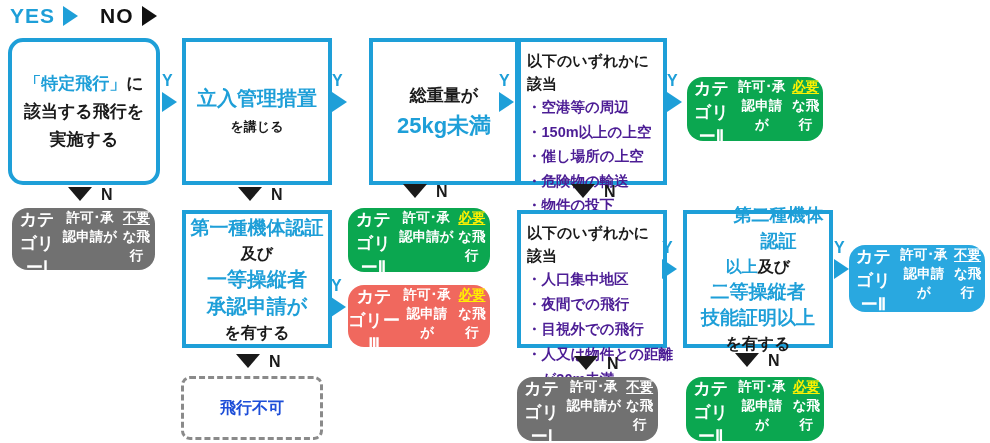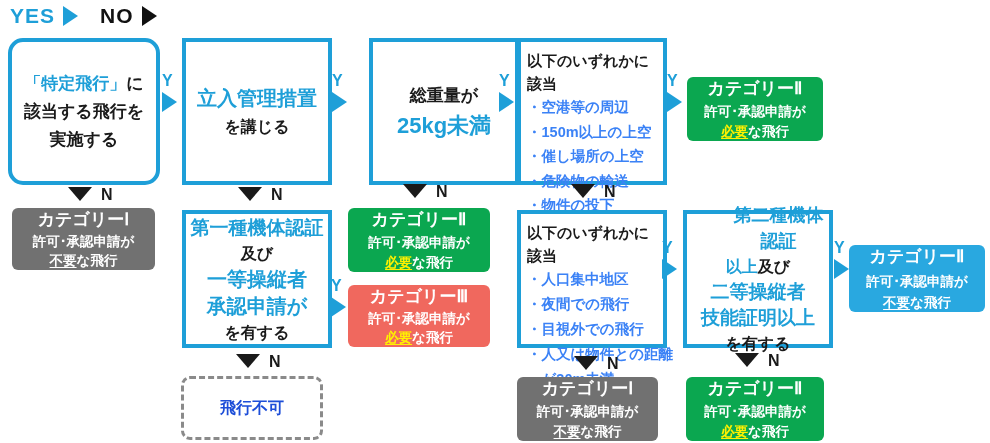--- a/index.html
+++ b/index.html
@@ -19,48 +19,48 @@
   .pbox{
     position:absolute;background:#ffffff;border:4px solid #1E9FD8;box-sizing:border-box;
     display:flex;flex-direction:column;justify-content:center;align-items:center;
     text-align:center;color:#1a1a1a;
   }
   .blue-t{color:#1E9FD8;}
   .black-t{color:#1a1a1a;}
   #b1{left:8px;top:38px;width:152px;height:147px;font-size:17px;line-height:28px;border-radius:15px;}
   #b2{left:182px;top:38px;width:150px;height:147px;}
   #b2 .l1{font-size:20px;line-height:30px;}
-  #b2 .l2{font-size:16px;line-height:28px;}
+  #b2 .l2{font-size:13px;line-height:28px;}
   #b3{left:369px;top:38px;width:150px;height:147px;}
   #b3 .l1{font-size:17px;line-height:28px;}
   #b3 .l2{font-size:22px;line-height:32px;}
   .listbox{align-items:flex-start;justify-content:flex-start;text-align:left;padding:7px 4px 0 6px;}
   .listbox .hdr{font-size:15px;line-height:23px;color:#1a1a1a;}
-  .listbox .item{font-size:14.5px;line-height:24.5px;color:#3b82f6;white-space:nowrap;}
+  .listbox .item{font-size:14.5px;line-height:24.5px;color:#4c1d95;white-space:nowrap;}
   #list1{left:517px;top:38px;width:150px;height:147px;}
   #list2{left:517px;top:210px;width:150px;height:138px;}
   #list2 .item{line-height:25px;}
   #b5{left:182px;top:210px;width:150px;height:138px;}
   #b5 .big{font-size:19px;line-height:27px;}
   #b5 .med{font-size:20px;line-height:27px;}
   #b5 .sm{font-size:16px;line-height:25px;}
   #b7{left:683px;top:210px;width:150px;height:138px;}
   #b7 .big{font-size:18px;line-height:26px;margin-left:41px;}
   #b7 .med{font-size:19px;line-height:26px;}
   #b7 .sm{font-size:16px;line-height:25px;}
   
   #nofly{
     position:absolute;left:181px;top:376px;width:142px;height:64px;box-sizing:border-box;
     background:#ffffff;border:3px dashed #8a8a8a;border-radius:9px;color:#1d4ed8;
     display:flex;align-items:center;justify-content:center;font-size:16px;
   }
   
   .rbox{
-    position:absolute;border-radius:6px;color:#ffffff;text-align:center;box-sizing:border-box;
-    display:flex;flex-direction:column;justify-content:space-between;line-height:20px;
+    position:absolute;border-radius:16px;color:#ffffff;text-align:center;box-sizing:border-box;
+    display:flex;flex-direction:row;justify-content:space-between;line-height:20px;
   }
   .rbox .title{font-size:17px;line-height:24px;}
   .rbox .sub{font-size:13.5px;line-height:19px;}
   .kw-y{color:#FFF100;text-decoration:underline;text-underline-offset:2px;}
   .kw-w{color:#ffffff;text-decoration:underline;text-underline-offset:2px;}
   .bg-gray{background:#717171;}
   .bg-green{background:#0BA750;}
   .bg-red{background:#F0685E;}
   .bg-blue{background:#29A8E0;}
   #r_cat1_a{left:12px;top:208px;width:143px;height:62px;}

